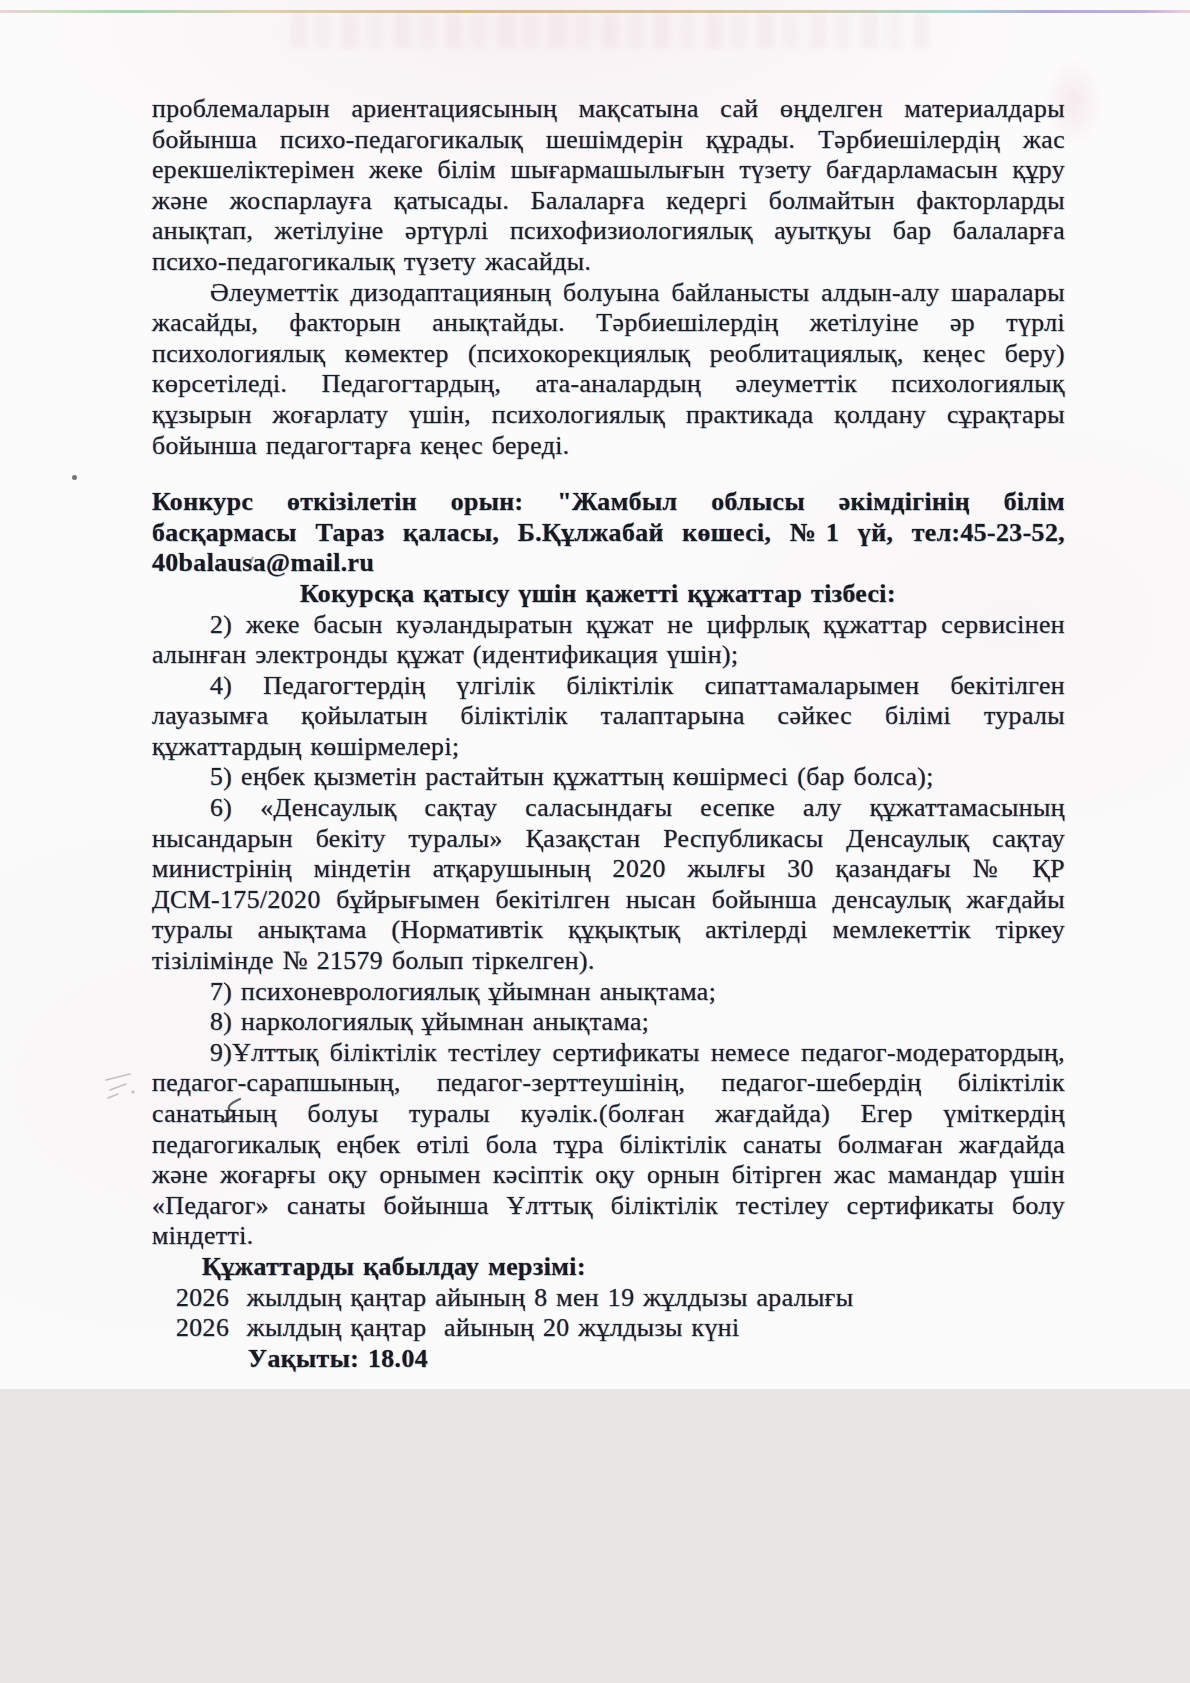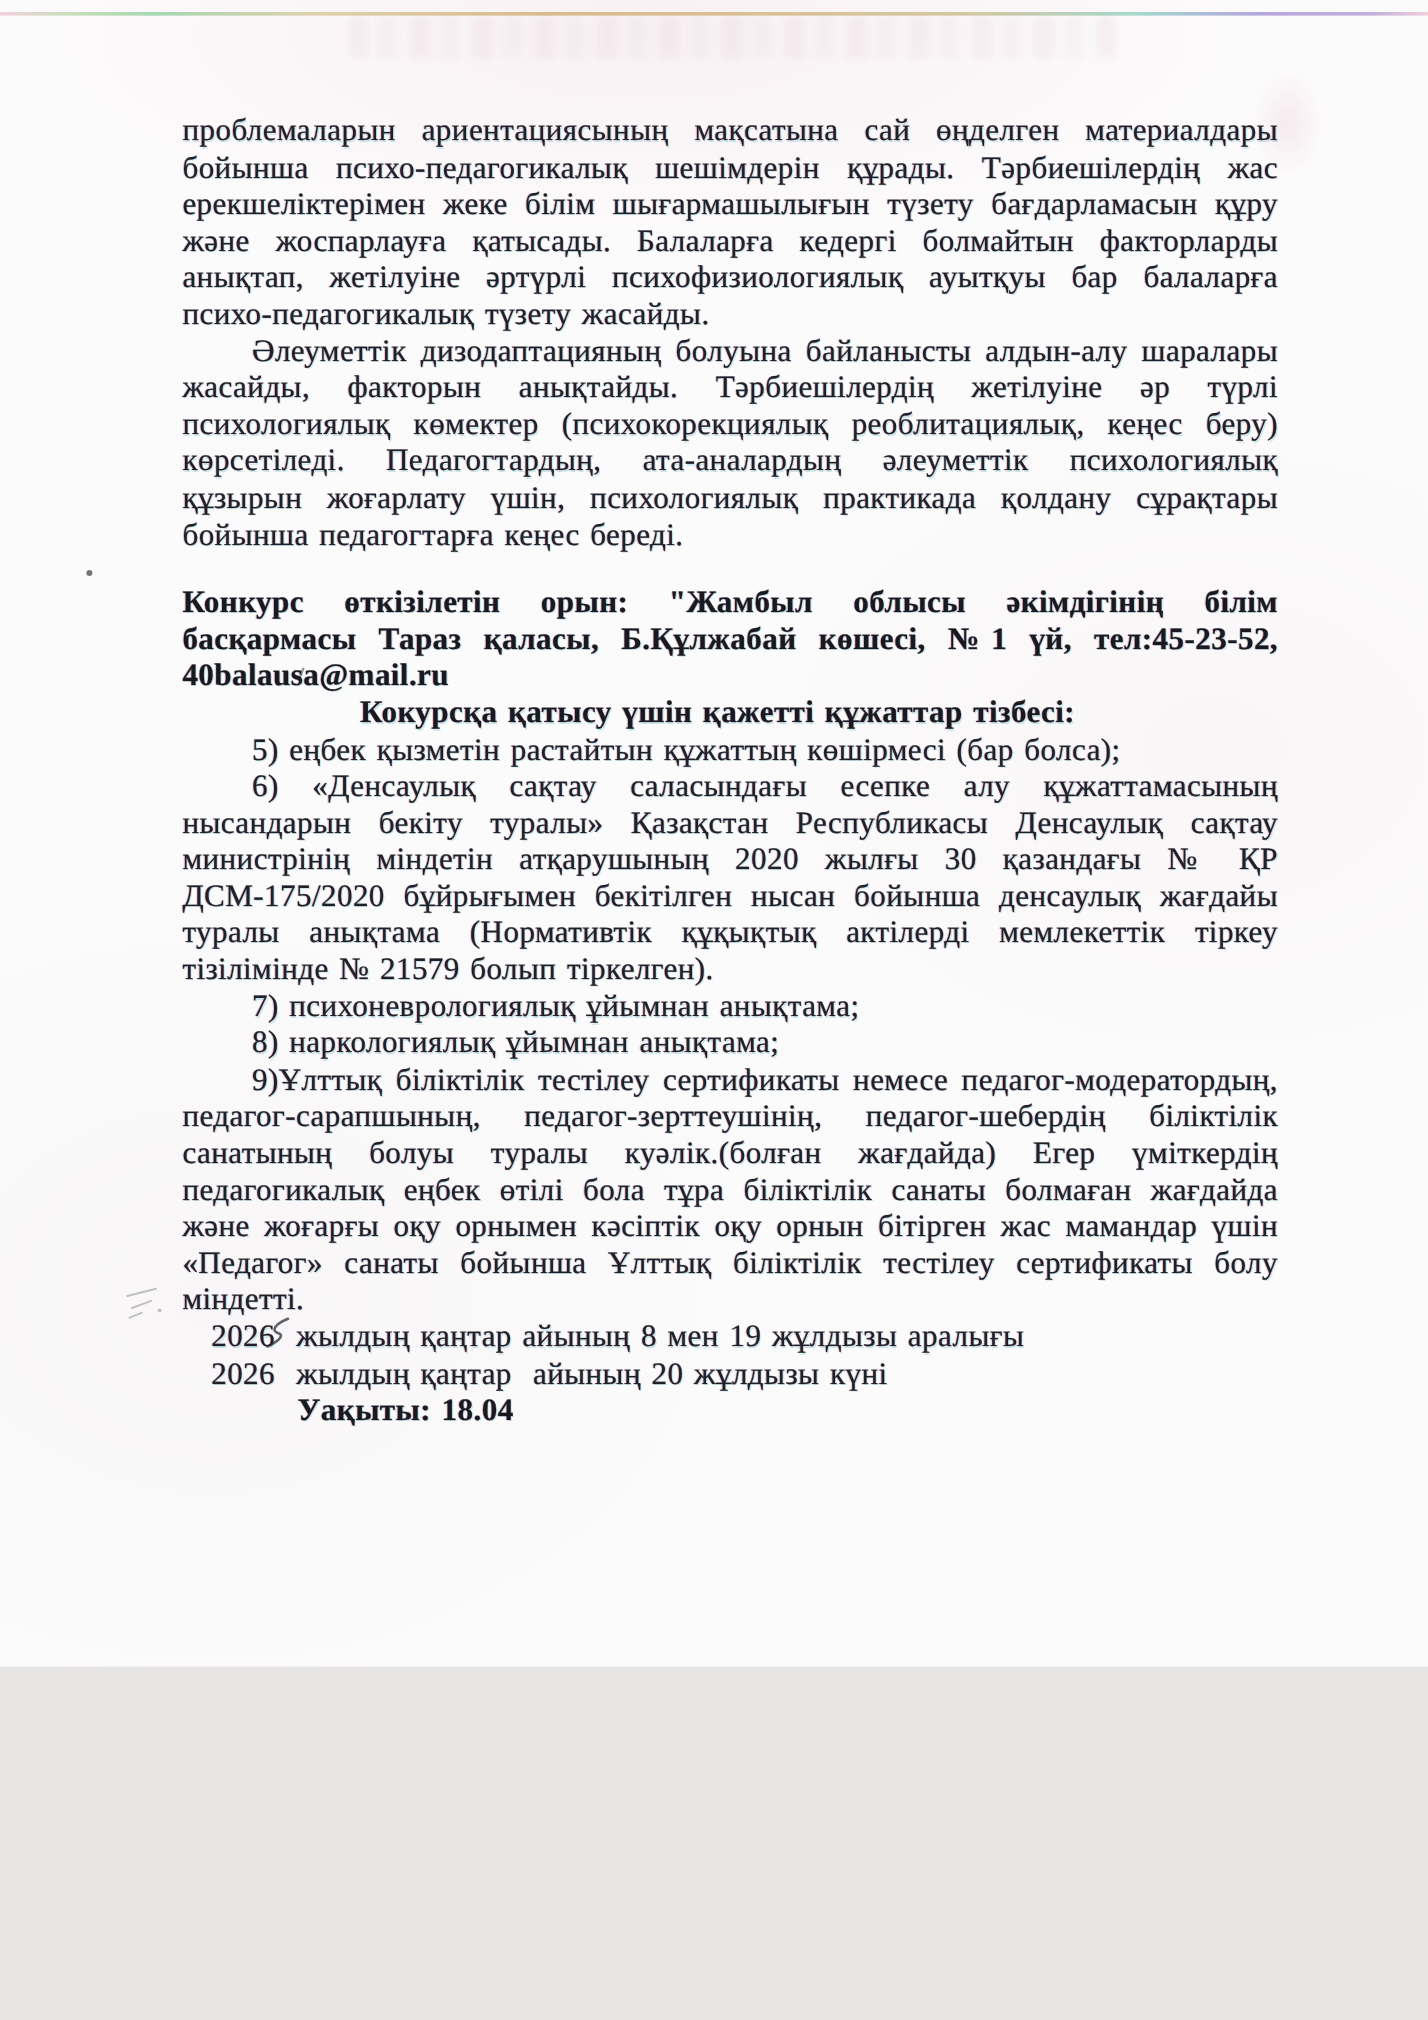--- a/index.html
+++ b/index.html
@@ -98,26 +98,29 @@
   <div class="content">
 
     <p class="para">проблемаларын ариентациясының мақсатына сай өңделген материалдары бойынша психо-педагогикалық шешімдерін құрады. Тәрбиешілердің жас ерекшеліктерімен жеке білім шығармашылығын түзету бағдарламасын құру және жоспарлауға қатысады. Балаларға кедергі болмайтын факторларды анықтап, жетілуіне әртүрлі психофизиологиялық ауытқуы бар балаларға психо-педагогикалық түзету жасайды.</p>
 
     <p class="para ind">Әлеуметтік дизодаптацияның болуына байланысты алдын-алу шаралары жасайды, факторын анықтайды. Тәрбиешілердің жетілуіне әр түрлі психологиялық көмектер (психокорекциялық реоблитациялық, кеңес беру) көрсетіледі. Педагогтардың, ата-аналардың әлеуметтік психологиялық құзырын жоғарлату үшін, психологиялық практикада қолдану сұрақтары бойынша педагогтарға кеңес береді.</p>
 
     <p class="para b gap">Конкурс өткізілетін орын: "Жамбыл облысы әкімдігінің білім басқармасы Тараз қаласы, Б.Құлжабай  көшесі, №1 үй, тел:45-23-52, 40balausa@mail.ru</p>
 
     <p class="para b ind-head">Кокурсқа қатысу үшін қажетті құжаттар тізбесі:</p>
 
+    <p class="para ind">2) жеке басын куәландыратын құжат не цифрлық құжаттар сервисінен алынған электронды құжат (идентификация үшін);</p>
+    <p class="para ind">4) Педагогтердің үлгілік біліктілік сипаттамаларымен бекітілген лауазымға қойылатын біліктілік талаптарына сәйкес білімі туралы құжаттардың көшірмелері;</p>
     <p class="para ind">5) еңбек қызметін растайтын құжаттың көшірмесі (бар болса);</p>
     <p class="para ind">6) «Денсаулық сақтау саласындағы есепке алу құжаттамасының нысандарын бекіту туралы» Қазақстан Республикасы Денсаулық сақтау министрінің міндетін атқарушының 2020 жылғы 30 қазандағы № ҚР ДСМ-175/2020 бұйрығымен бекітілген нысан бойынша денсаулық жағдайы туралы анықтама (Нормативтік құқықтық актілерді мемлекеттік тіркеу тізілімінде № 21579 болып тіркелген).</p>
     <p class="para ind">7) психоневрологиялық ұйымнан анықтама;</p>
     <p class="para ind">8) наркологиялық ұйымнан анықтама;</p>
     <p class="para ind">9)Ұлттық біліктілік тестілеу сертификаты немесе педагог-модератордың, педагог-сарапшының, педагог-зерттеушінің, педагог-шебердің біліктілік санатының болуы туралы куәлік.(болған жағдайда) Егер үміткердің педагогикалық еңбек өтілі бола тұра біліктілік санаты болмаған жағдайда және жоғарғы оқу орнымен кәсіптік оқу орнын бітірген жас мамандар үшін «Педагог» санаты бойынша Ұлттық біліктілік тестілеу сертификаты болу міндетті.</p>
 
+    <p class="para b ind-md">Құжаттарды қабылдау мерзімі:</p>
     <p class="para ind-sm pre">2026  жылдың қаңтар айының 8 мен 19 жұлдызы аралығы</p>
 
     <p class="para ind-sm pre">2026  жылдың қаңтар  айының 20 жұлдызы күні</p>
 
     <p class="para b ind-time">Уақыты: 18.04</p>
 
   </div>
 </div>
 
 </body></html>

